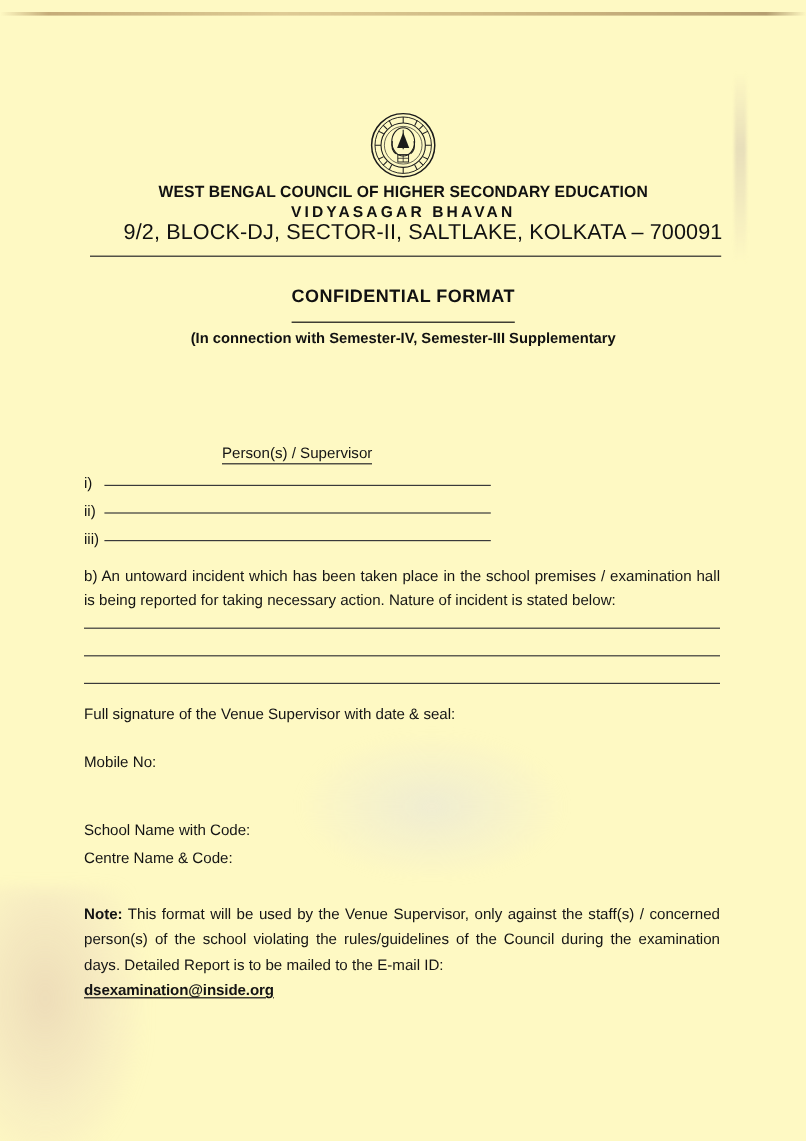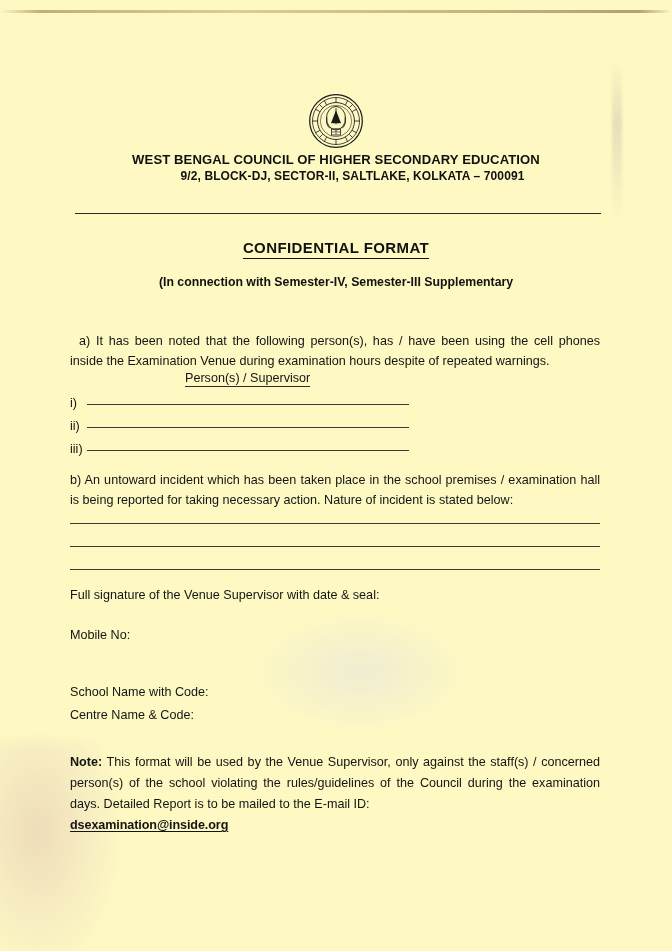--- a/index.html
+++ b/index.html
@@ -98,22 +98,22 @@
     transform: scaleX(0.97);
     line-height: 16px;
   }
   .org-line2 {
     font-size: 13px;
     font-weight: bold;
     letter-spacing: 2.6px;
     line-height: 17px;
   }
   .org-line3 {
-    font-size: 12px;
-    font-weight: bold;
+    font-size: 18px;
+    font-weight: normal;
     letter-spacing: 0.1px;
     line-height: 17px;
     padding-left: 33px;
   }
 
   .header-rule {
     position: absolute;
     left: 75px;
     top: 213px;
     width: 526px;
@@ -127,21 +127,21 @@
     left: 0;
     top: 239px;
     width: 672px;
     text-align: center;
     font-size: 15px;
     font-weight: bold;
     letter-spacing: 0.4px;
   }
   .doc-title span {
     border-bottom: 1.6px solid #111;
-    padding-bottom: 2px;
+    padding-bottom: 12px;
   }
 
   .doc-subtitle {
     position: absolute;
     left: 0;
     top: 273px;
     width: 672px;
     text-align: center;
     font-size: 12.3px;
     font-weight: bold;
@@ -295,34 +295,34 @@
       <path d="M34 44 Q31 56 39 63" fill="none" stroke="#1b1b1b" stroke-width="1.6"></path>
       <path d="M66 44 Q69 56 61 63" fill="none" stroke="#1b1b1b" stroke-width="1.6"></path>
       <rect x="42" y="64" width="16" height="11" fill="none" stroke="#1b1b1b" stroke-width="1.4"></rect>
       <line x1="50" y1="64" x2="50" y2="75" stroke="#1b1b1b" stroke-width="1.1"></line>
       <line x1="42" y1="69.5" x2="58" y2="69.5" stroke="#1b1b1b" stroke-width="1.1"></line>
     </svg>
   </div>
 
   <div class="org-block">
     <div class="org-line1">WEST BENGAL COUNCIL OF HIGHER SECONDARY EDUCATION</div>
+    <div class="org-line2">VIDYASAGAR  BHAVAN</div>
     <div class="org-line3">9/2, BLOCK-DJ, SECTOR-II, SALTLAKE, KOLKATA – 700091</div>
   </div>
 
   <div class="header-rule"></div>
 
   <div class="doc-title">
     <span>CONFIDENTIAL  FORMAT</span>
   </div>
 
   <div class="doc-subtitle">
     <div>(In connection with Semester-IV, Semester-III Supplementary</div>
   </div>
 
-  <div class="para para-a">a) It has been noted that the following person(s), has / have been using the cell phones inside the Examination Venue during examination hours despite of repeated warnings.</div>
 
   <div class="subhead">
     <span>Person(s) / Supervisor</span>
   </div>
 
   <div class="num-line nl-1">
     <span class="rom">i)</span>
     <span class="rule"></span>
   </div>
   <div class="num-line nl-2">

